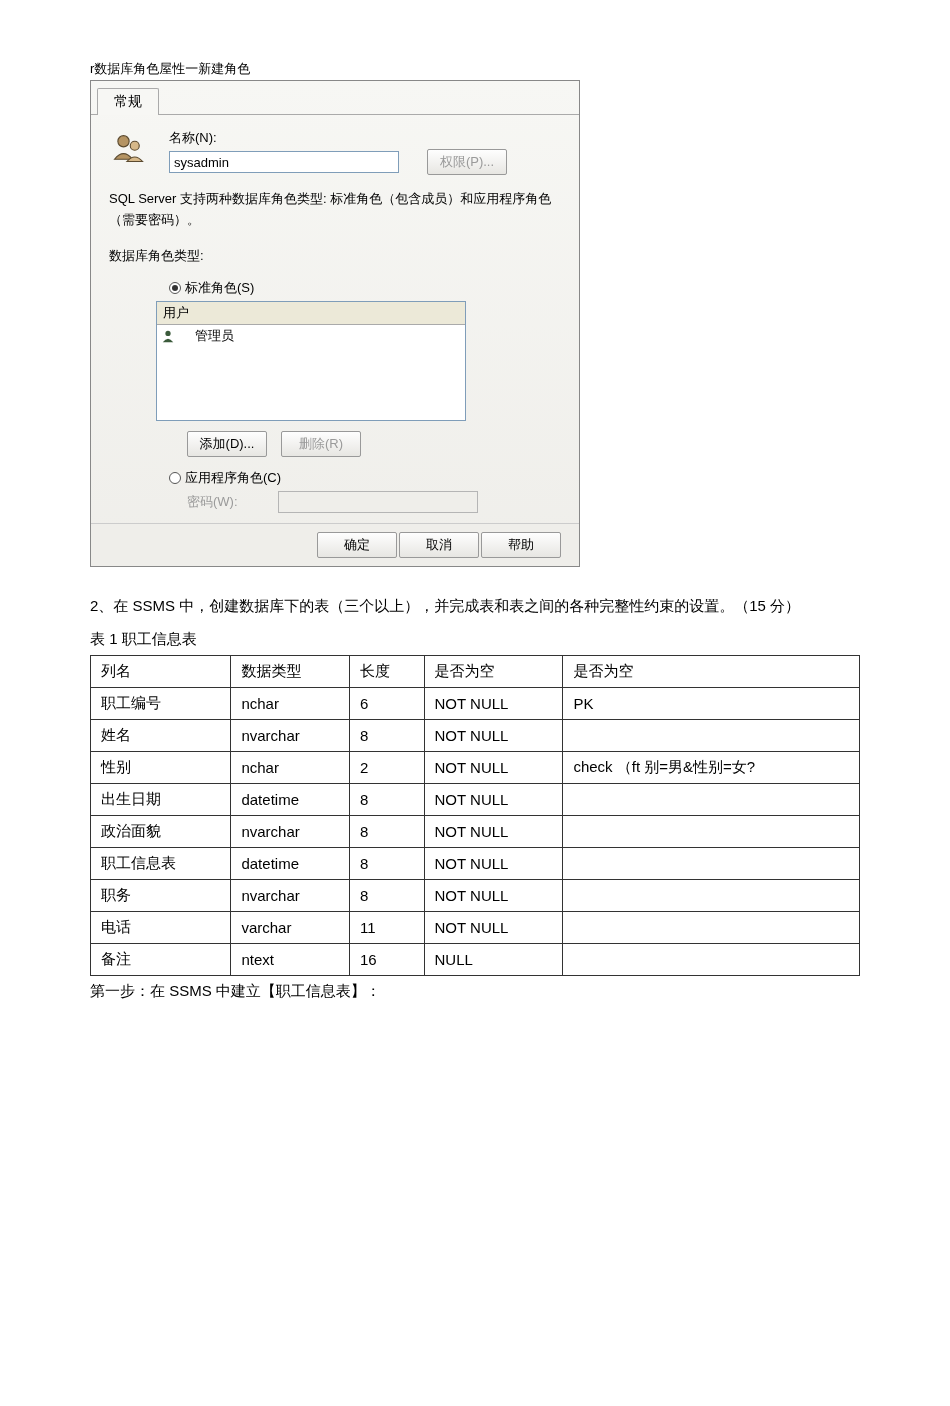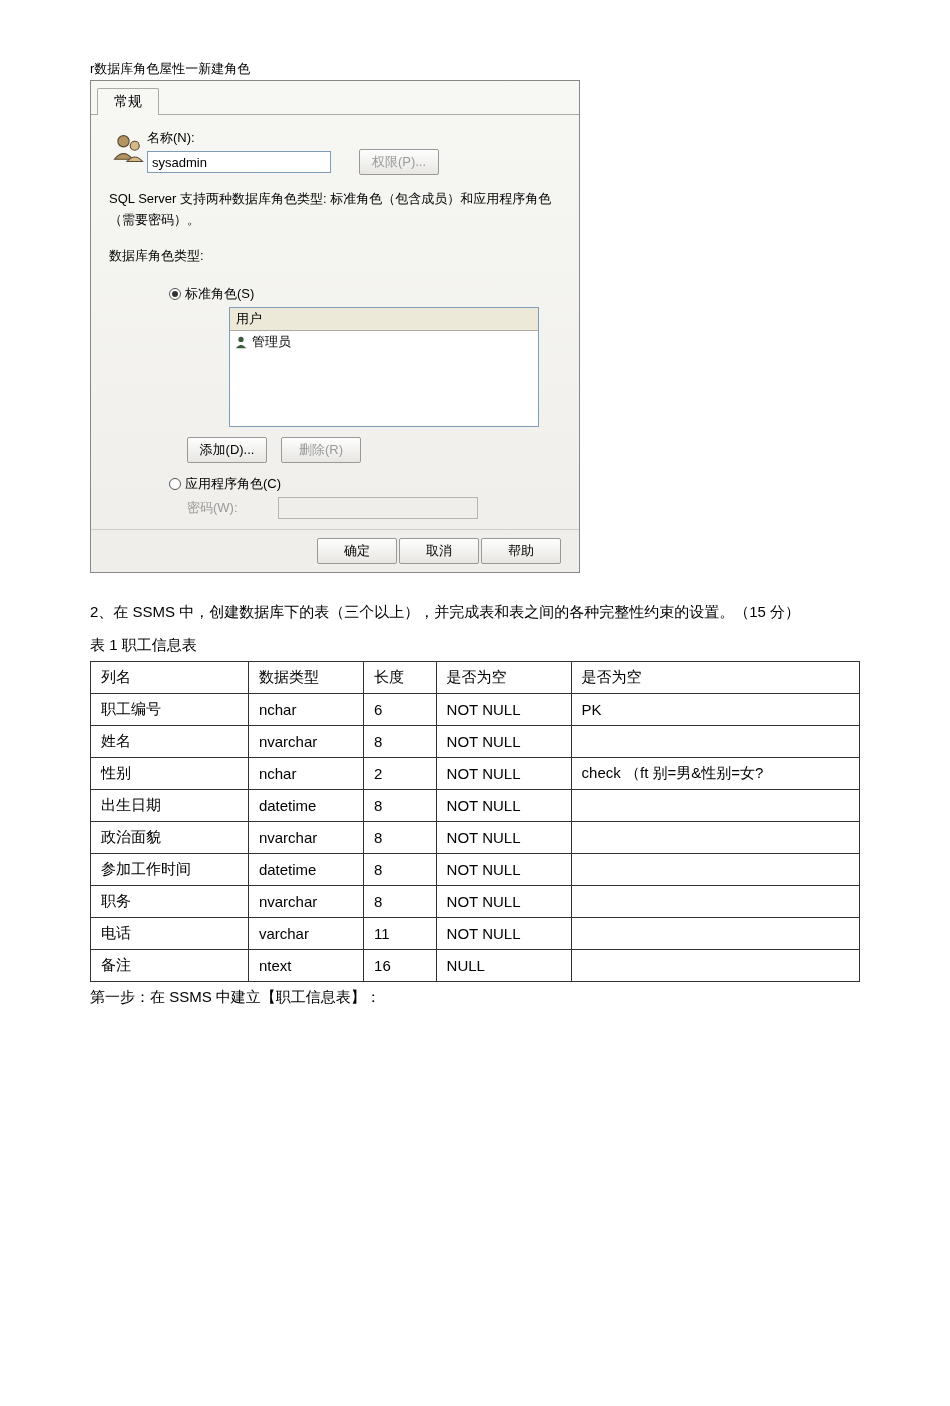--- a/index.html
+++ b/index.html
@@ -34,81 +34,81 @@
       border-radius: 2px 2px 0 0;
       position: relative;
       top: 1px;
     }
     .dialog-body {
       padding: 14px 18px 10px 18px;
     }
     .name-row {
       display: flex;
       align-items: flex-start;
-      gap: 0;
+      gap: 22px;
       margin-bottom: 14px;
     }
     .role-icon-wrap {
       width: 38px;
       height: 38px;
       display: flex;
       align-items: center;
       justify-content: center;
       flex-shrink: 0;
     }
     .name-group { flex: 1; }
     .name-label { font-size: 13px; margin-bottom: 2px; display: block; }
     .name-input-row { display: flex; gap: 28px; align-items: center; }
     .text-input {
       border: 1px solid #7f9db9;
       background: #fff;
       padding: 2px 4px;
       font-size: 13px;
-      width: 184px;
+      width: 230px;
       height: 22px;
       font-family: inherit;
     }
     .btn {
       border: 1px solid #999;
       background: linear-gradient(#fefefe, #e7e6e2);
       padding: 3px 10px;
       font-size: 13px;
       font-family: inherit;
       border-radius: 2px;
       min-width: 80px;
     }
     .btn:disabled { color: #9a9a9a; text-align: center; }
     .info-text {
       font-size: 13px;
       line-height: 1.6;
       margin-bottom: 16px;
     }
-    .group-label { font-size: 13px; margin-bottom: 20px; }
+    .group-label { font-size: 13px; margin-bottom: 14px; }
     .radio-row { margin-left: 60px; margin-bottom: 4px; font-size: 13px; display: flex; align-items: center; gap: 4px; }
     .radio-dot {
       width: 12px; height: 12px; border: 1px solid #555; border-radius: 50%; display: inline-flex; align-items: center; justify-content: center; background: #fff;
     }
     .radio-dot.checked::after { content:''; width:6px; height:6px; background:#333; border-radius:50%; }
     .listbox {
-      margin-left: 120px;
+      margin-left: 47px;
       border: 1px solid #7f9db9;
       background: #fff;
       width: 310px;
       height: 120px;
     }
     .listbox-header {
       background: #ece9d8;
       border-bottom: 1px solid #aaa;
       padding: 2px 6px;
       font-size: 13px;
     }
     .list-item {
       display: flex;
       align-items: center;
-      gap: 4px;
+      gap: 20px;
       padding: 2px 4px;
       font-size: 13px;
     }
     .member-icon {
       width: 14px; height: 14px;
     }
     .list-buttons {
       margin-left: 78px;
       margin-top: 10px;
       display: flex;
@@ -279,21 +279,21 @@
       <td></td>
     </tr>
     <tr>
       <td>政治面貌</td>
       <td>nvarchar</td>
       <td>8</td>
       <td>NOT NULL</td>
       <td></td>
     </tr>
     <tr>
-      <td>参加工作时间</td>
+      <td>职工信息表</td>
       <td>datetime</td>
       <td>8</td>
       <td>NOT NULL</td>
       <td></td>
     </tr>
     <tr>
       <td>职务</td>
       <td>nvarchar</td>
       <td>8</td>
       <td>NOT NULL</td>

